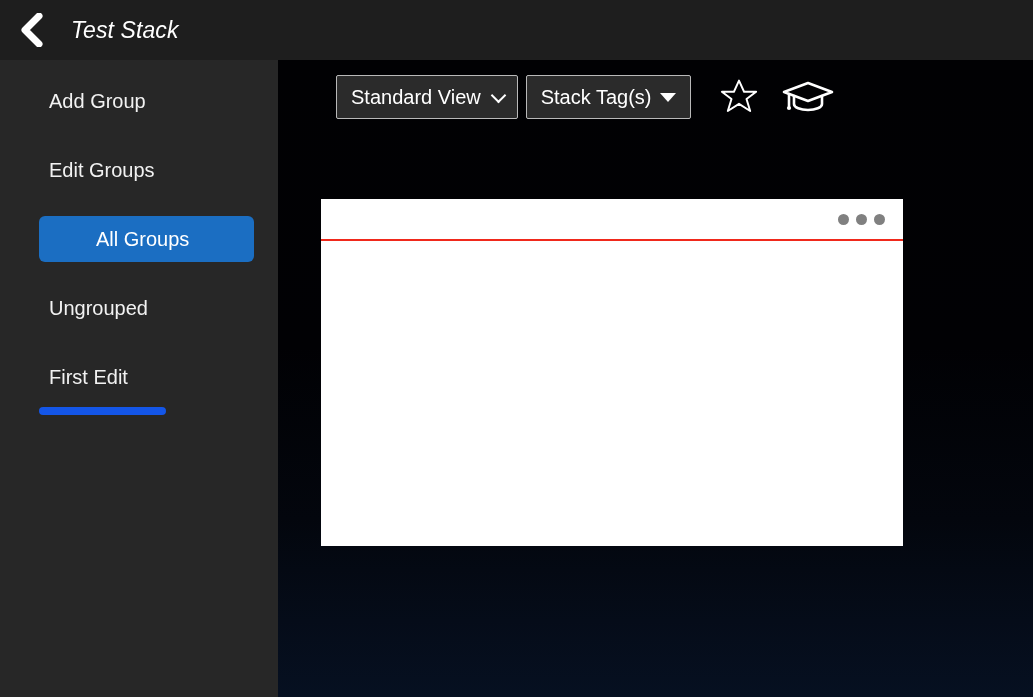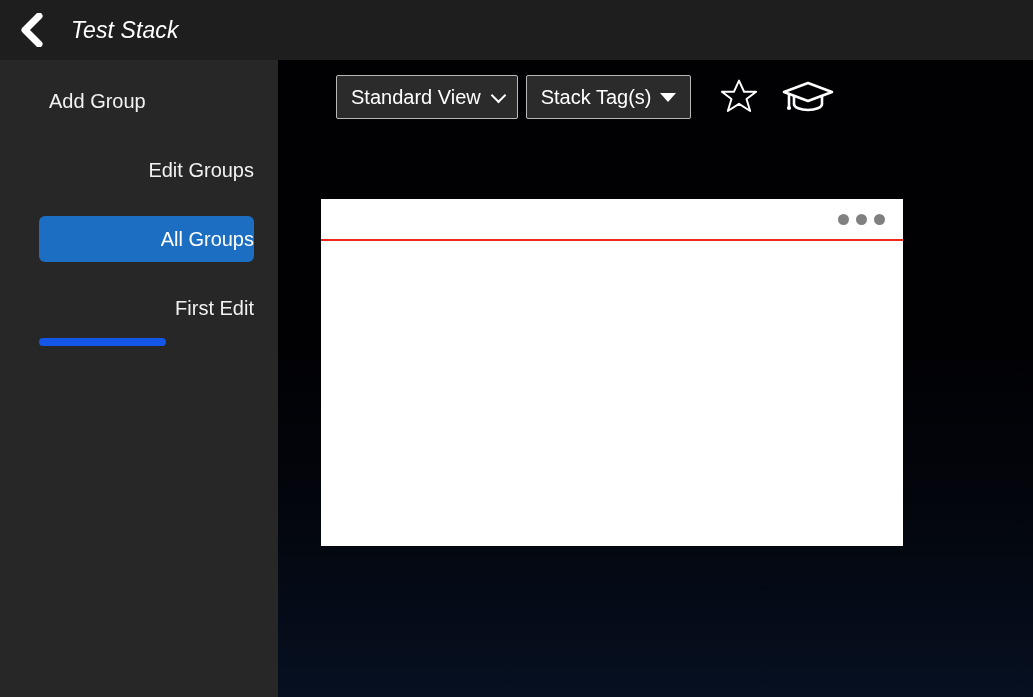--- a/index.html
+++ b/index.html
@@ -63,32 +63,32 @@
   .nav-item {
     position: relative;
     margin: 0 24px 0 39px;
     height: 46px;
     display: flex;
     align-items: center;
     padding: 0 0 0 10px;
     border-radius: 6px;
     cursor: pointer;
   }
-  .nav-item + .nav-item { margin-top: 23px; justify-content: flex-end; }
+  .nav-item + .nav-item { margin-top: 23px; }
   .nav-item .nav-label {
     color: #f2f2f2;
     font-size: 20px;
     font-weight: 400;
     line-height: 1;
     white-space: nowrap;
   }
   .nav-item.active {
     background: #1b6ec2;
   }
-  .nav-item.active .nav-label { color: #ffffff; }
+  .nav-item.active .nav-label { color: #ffffff; margin-left: 47px; }
 
   .nav-progress-wrap {
     margin: 7px 24px 0 39px;
     padding-left: 0;
   }
   .nav-progress {
     width: 127px;
     height: 8px;
     border-radius: 5px;
     background: #1456e8;
@@ -222,20 +222,23 @@
     </div>
 
     <div class="nav-item">
       <span class="nav-label">Edit Groups</span>
     </div>
 
     <div class="nav-item active">
       <span class="nav-label">All Groups</span>
     </div>
 
+    <div class="nav-item">
+      <span class="nav-label">Ungrouped</span>
+    </div>
 
     <div class="nav-item">
       <span class="nav-label">First Edit</span>
     </div>
 
     <div class="nav-progress-wrap">
       <div class="nav-progress"></div>
     </div>
 
   </div>

